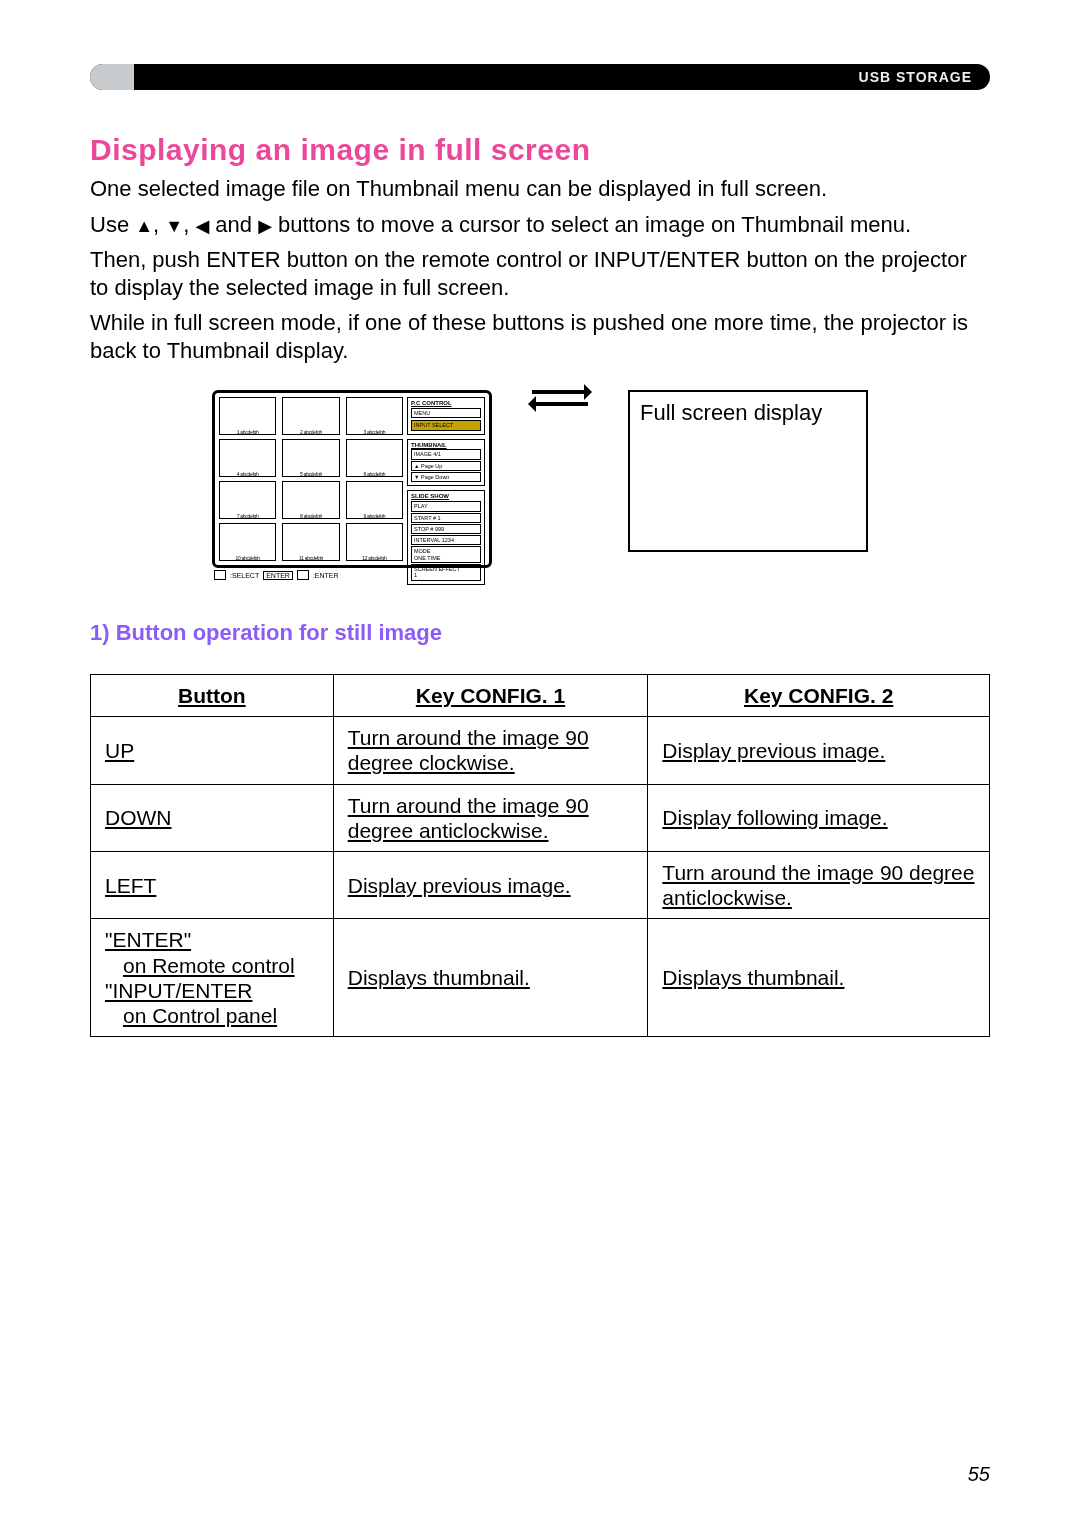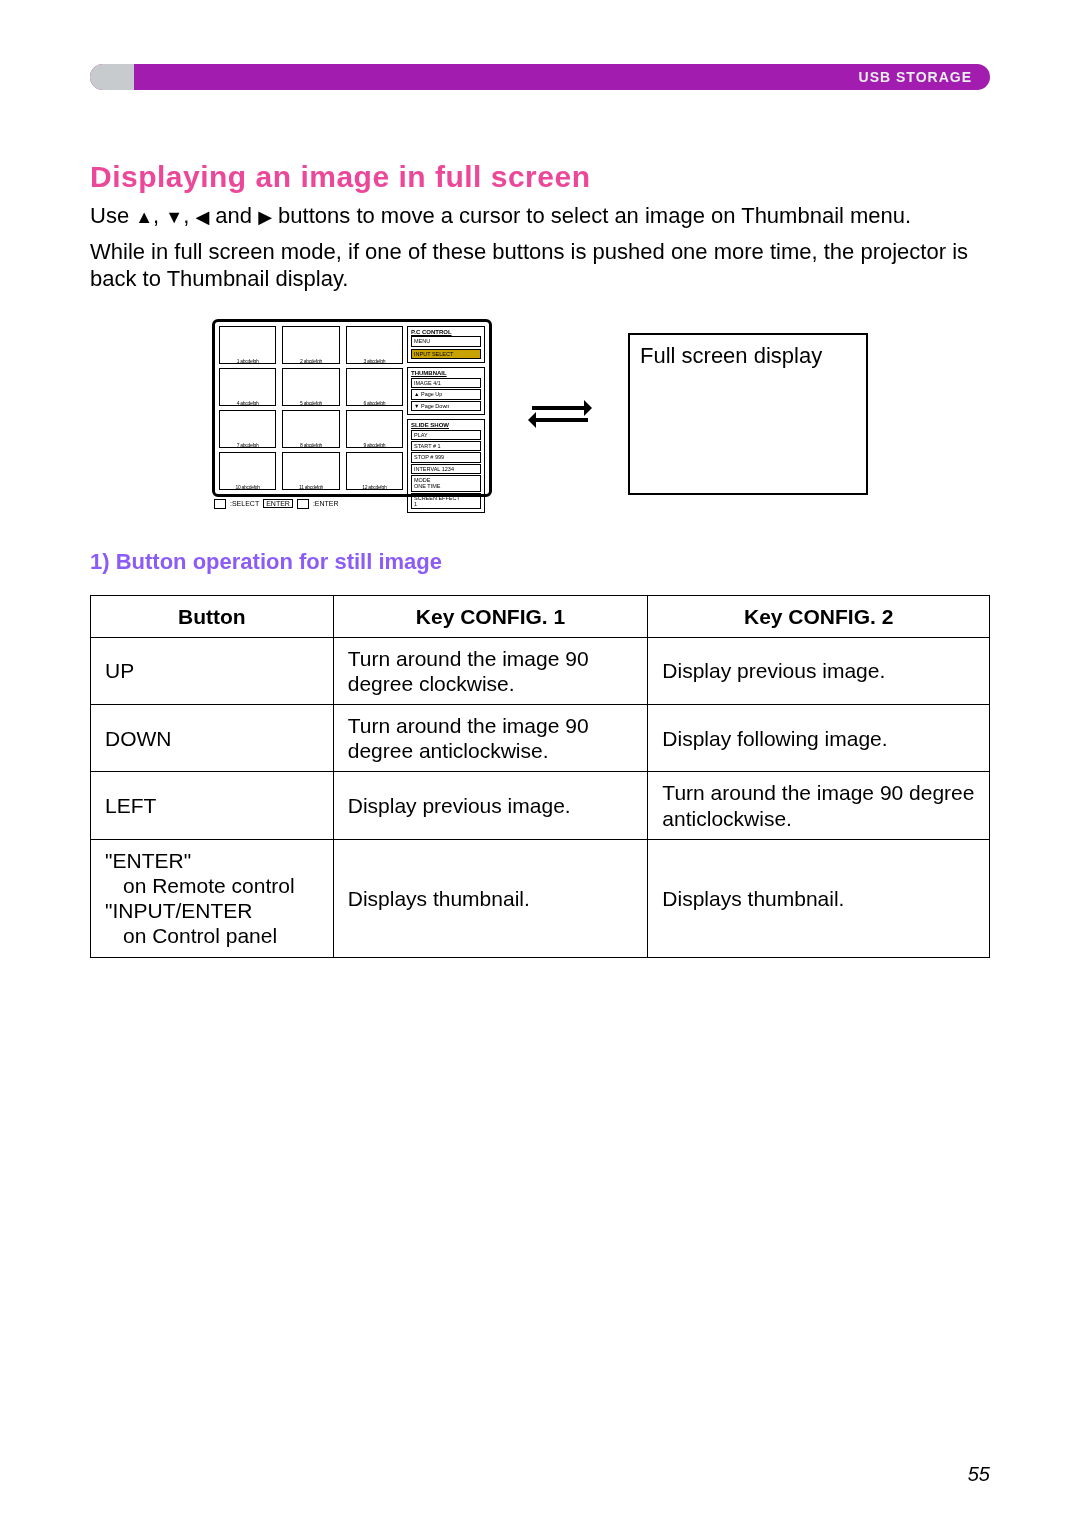--- a/index.html
+++ b/index.html
@@ -15,24 +15,24 @@
     box-sizing: border-box;
     position: relative;
     padding: 60px 90px 40px 90px;
     background: #fff;
   }
 
   
   .header-band {
     position: relative;
     height: 26px;
-    background: #a21caf;
+    background: #000000;
     border-radius: 13px;
     margin-top: 4px;
-    margin-bottom: 70px;
+    margin-bottom: 43px;
   }
   .header-band::before {
     
     content: "";
     position: absolute;
     left: 0; top: 0; bottom: 0;
     width: 44px;
     background: #c8cbcd;
     border-top-left-radius: 13px;
     border-bottom-left-radius: 13px;
@@ -61,21 +61,21 @@
   .body-text {
     font-size: 22px;
     line-height: 1.25;
     margin: 2px 0 8px 0;
   }
   .body-text .tri { font-size: 18px; }
 
   
   .diagram-row {
     display: flex;
-    align-items: center;
+    align-items: flex-start;
     justify-content: center;
     gap: 40px;
     margin: 26px auto 40px;
   }
 
   
   .thumb-wrap {
     width: 280px;
     box-sizing: border-box;
   }
@@ -202,21 +202,22 @@
   .ref-num {
     font-style: italic;
     font-weight: bold;
     font-size: 18px;
   }
 
   
   table.key-table {
     border-collapse: collapse;
     width: 100%;
-    margin-top: 20px;
+    margin-top: 28px;
+    text-decoration: underline;
   }
   table.key-table th,
   table.key-table td {
     border: 1px solid #000;
     padding: 8px 14px;
     font-size: 21px;
     line-height: 1.2;
     text-align: left;
     vertical-align: middle;
   }
@@ -241,25 +242,27 @@
 <body>
 
 <div class="page">
 
   <div class="header-band">
     <span class="header-label">USB STORAGE</span>
   </div>
 
   <h1 class="section-title">Displaying an image in full screen</h1>
 
+  <p class="body-text">One selected image file on Thumbnail menu can be displayed in full screen.</p>
 
   <p class="body-text">
     <span>Use </span><span class="tri">▲</span>, <span class="tri">▼</span>, <span class="tri">◀</span><span> and </span><span class="tri">▶</span><span> buttons to move a cursor to select an image on Thumbnail menu.</span>
   </p>
 
+  <p class="body-text">Then, push ENTER button on the remote control or INPUT/ENTER button on the projector to display the selected image in full screen.</p>
   <p class="body-text">While in full screen mode, if one of these buttons is pushed one more time, the projector is back to Thumbnail display.</p>
 
   <div class="diagram-row">
 
     <div class="thumb-wrap">
       <div class="thumb-main">
         <div class="thumb-grid">
           <div class="thumb-cell">
               <span class="cap"><span>1</span> <span>abcdefgh</span></span>
             </div>

